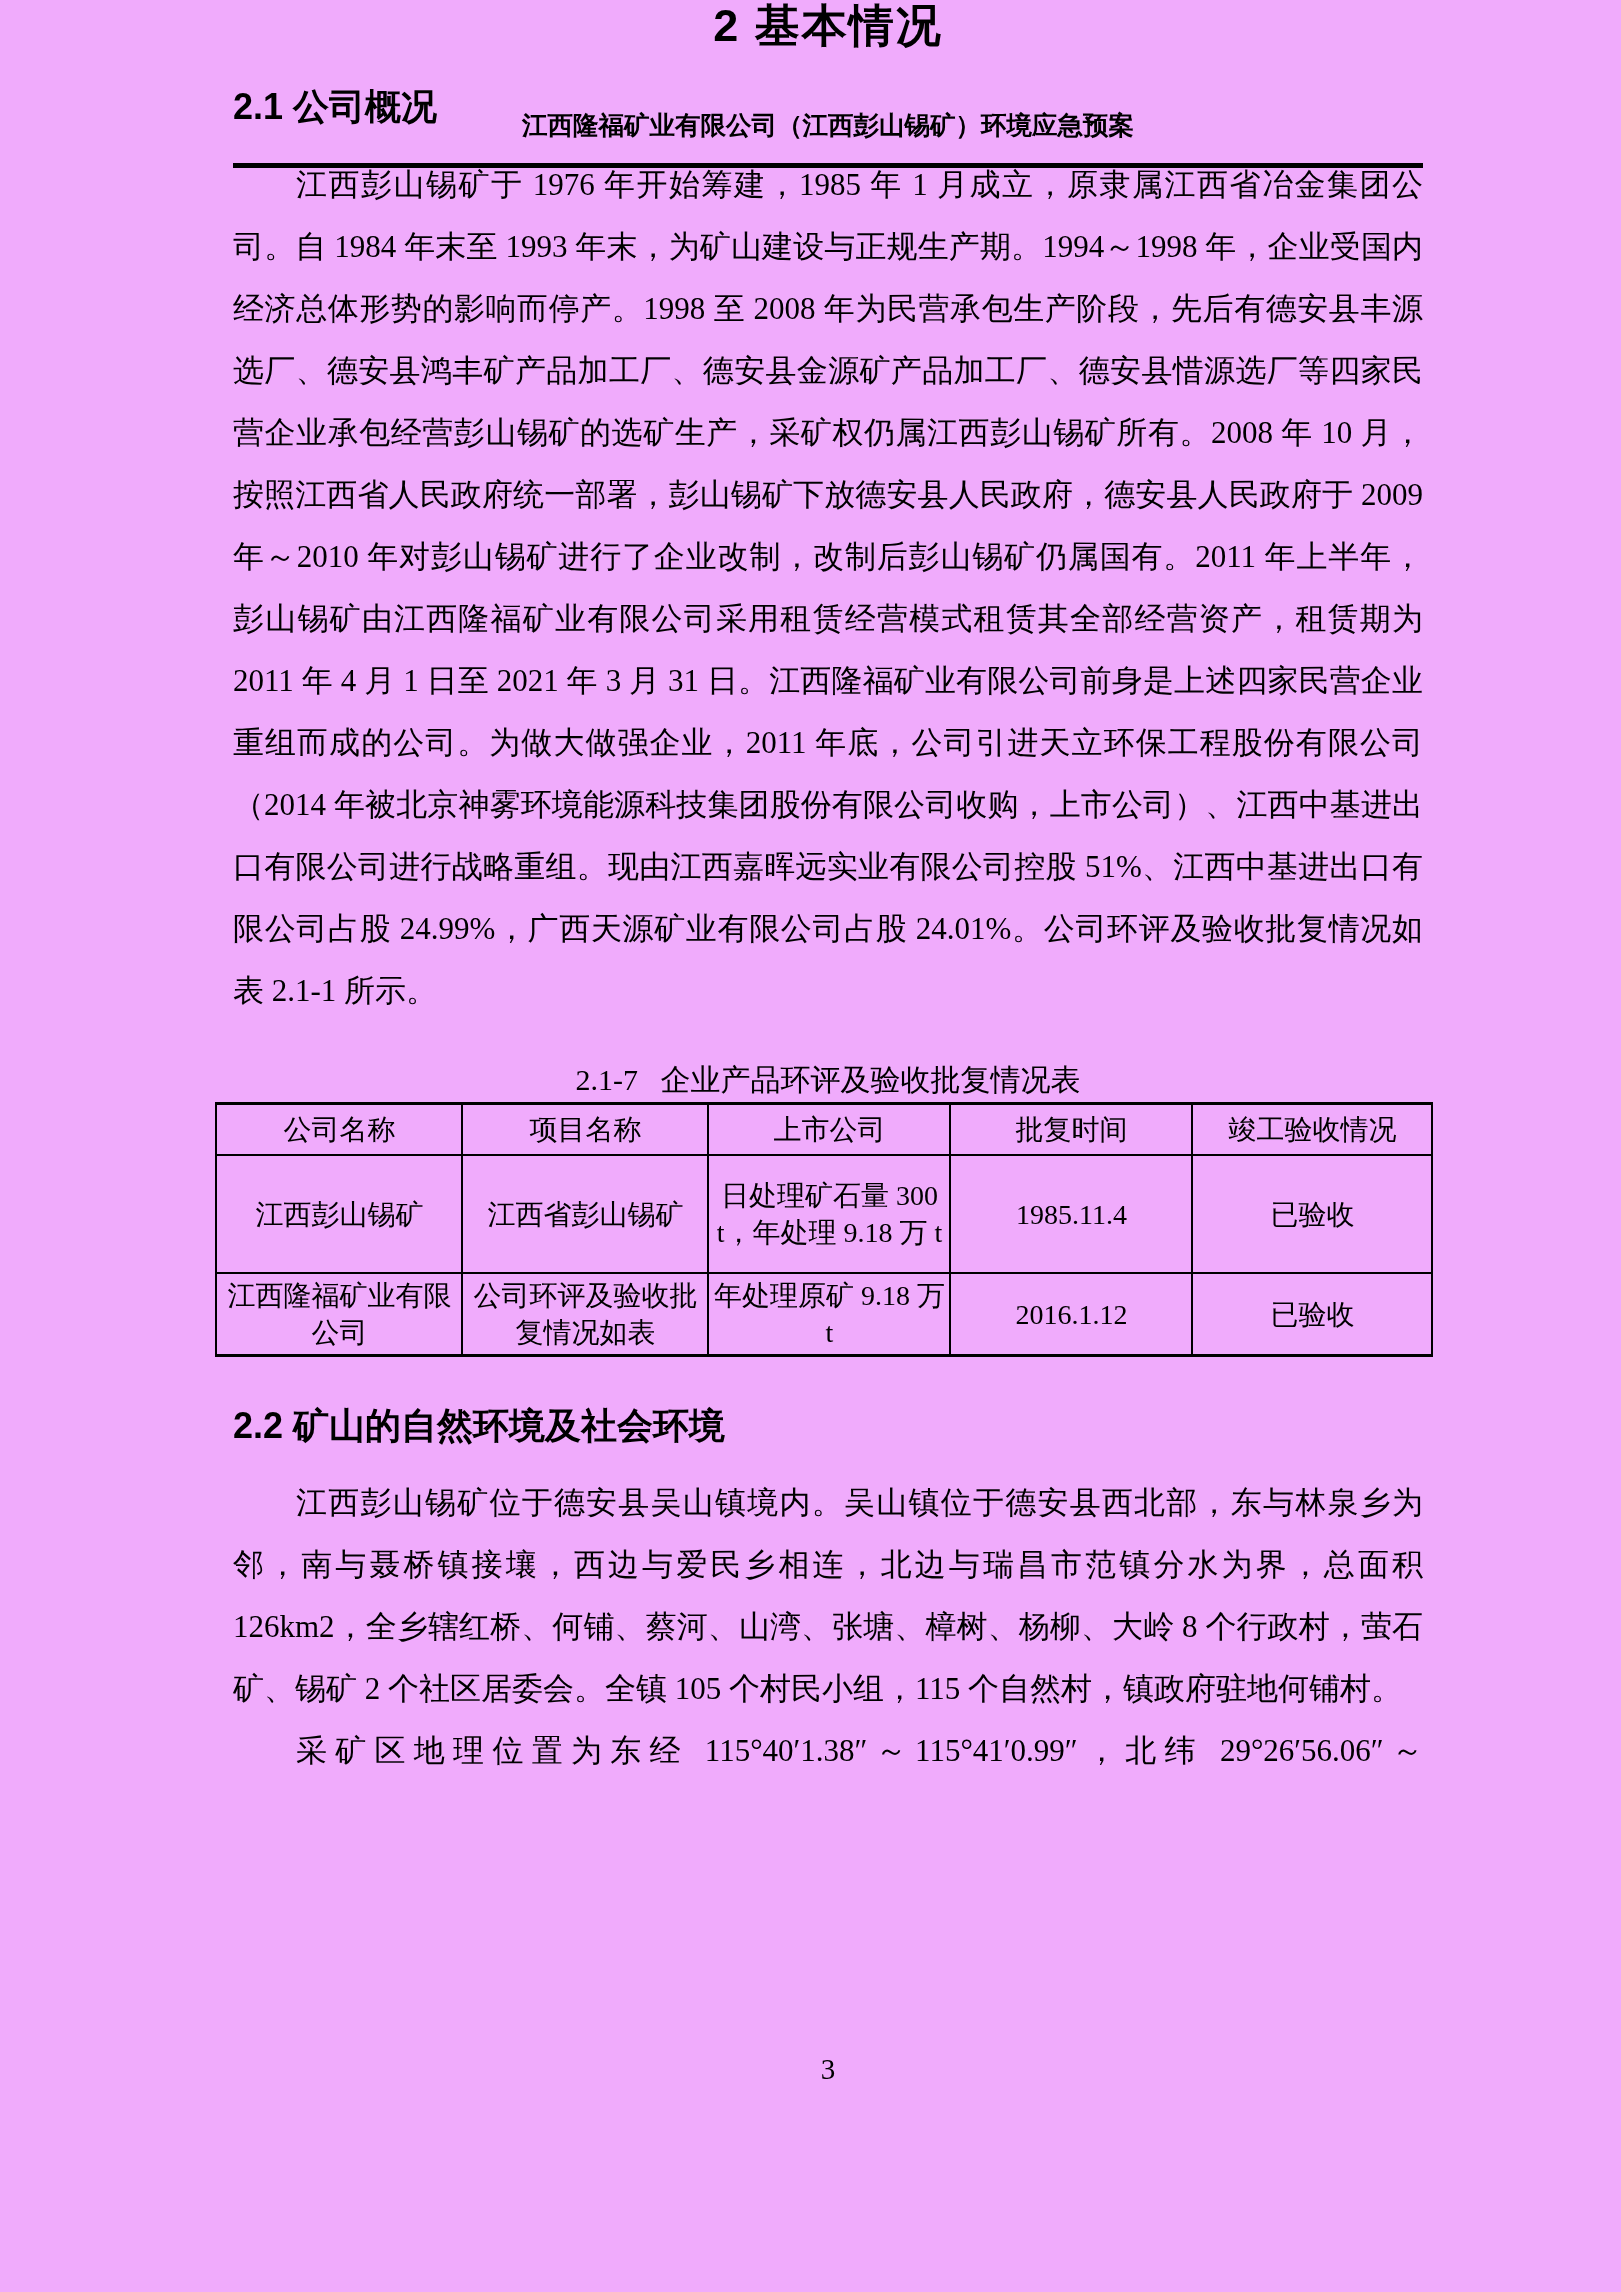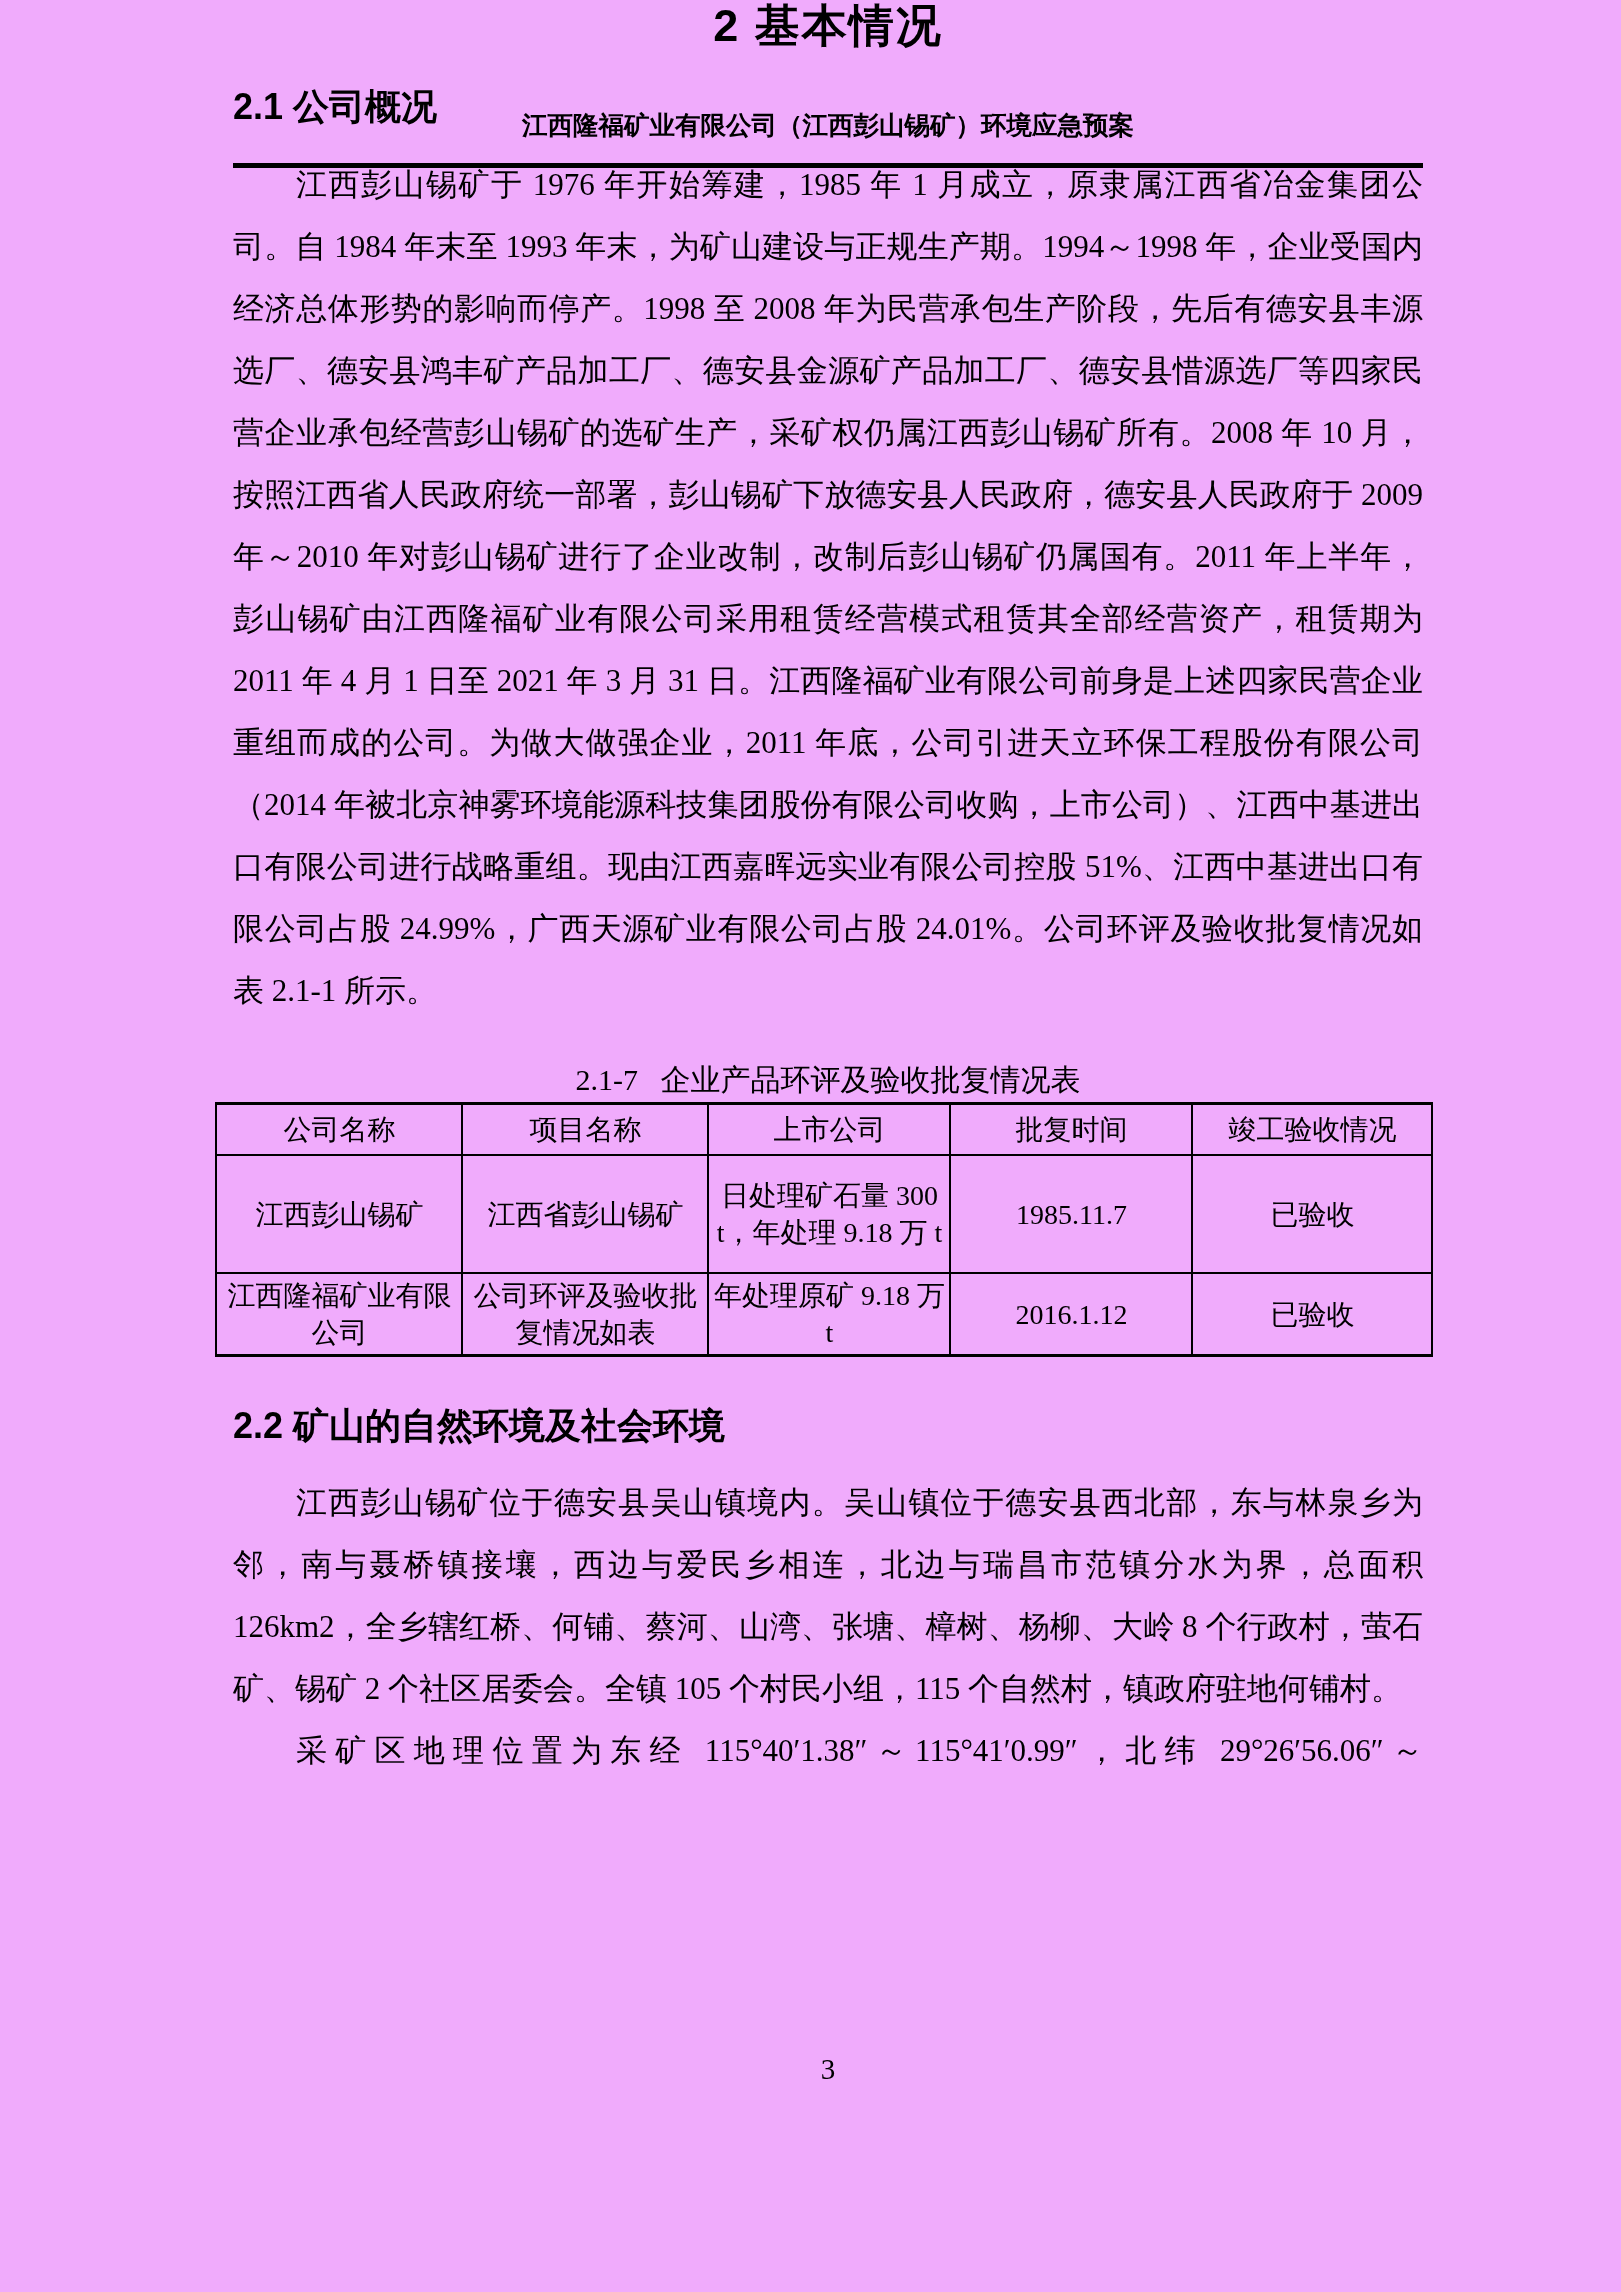--- a/index.html
+++ b/index.html
@@ -160,21 +160,21 @@
           <th>上市公司</th>
           <th>批复时间</th>
           <th>竣工验收情况</th>
         </tr>
       </thead>
       <tbody>
         <tr class="row-1">
           <td>江西彭山锡矿</td>
           <td>江西省彭山锡矿</td>
           <td>日处理矿石量 300t，年处理 9.18 万 t</td>
-          <td>1985.11.7</td>
+          <td>1985.11.4</td>
           <td>已验收</td>
         </tr>
         <tr class="row-2">
           <td>江西隆福矿业有限公司</td>
           <td>公司环评及验收批复情况如表</td>
           <td>年处理原矿 9.18 万 t</td>
           <td>2016.1.12</td>
           <td>已验收</td>
         </tr>
       </tbody>

